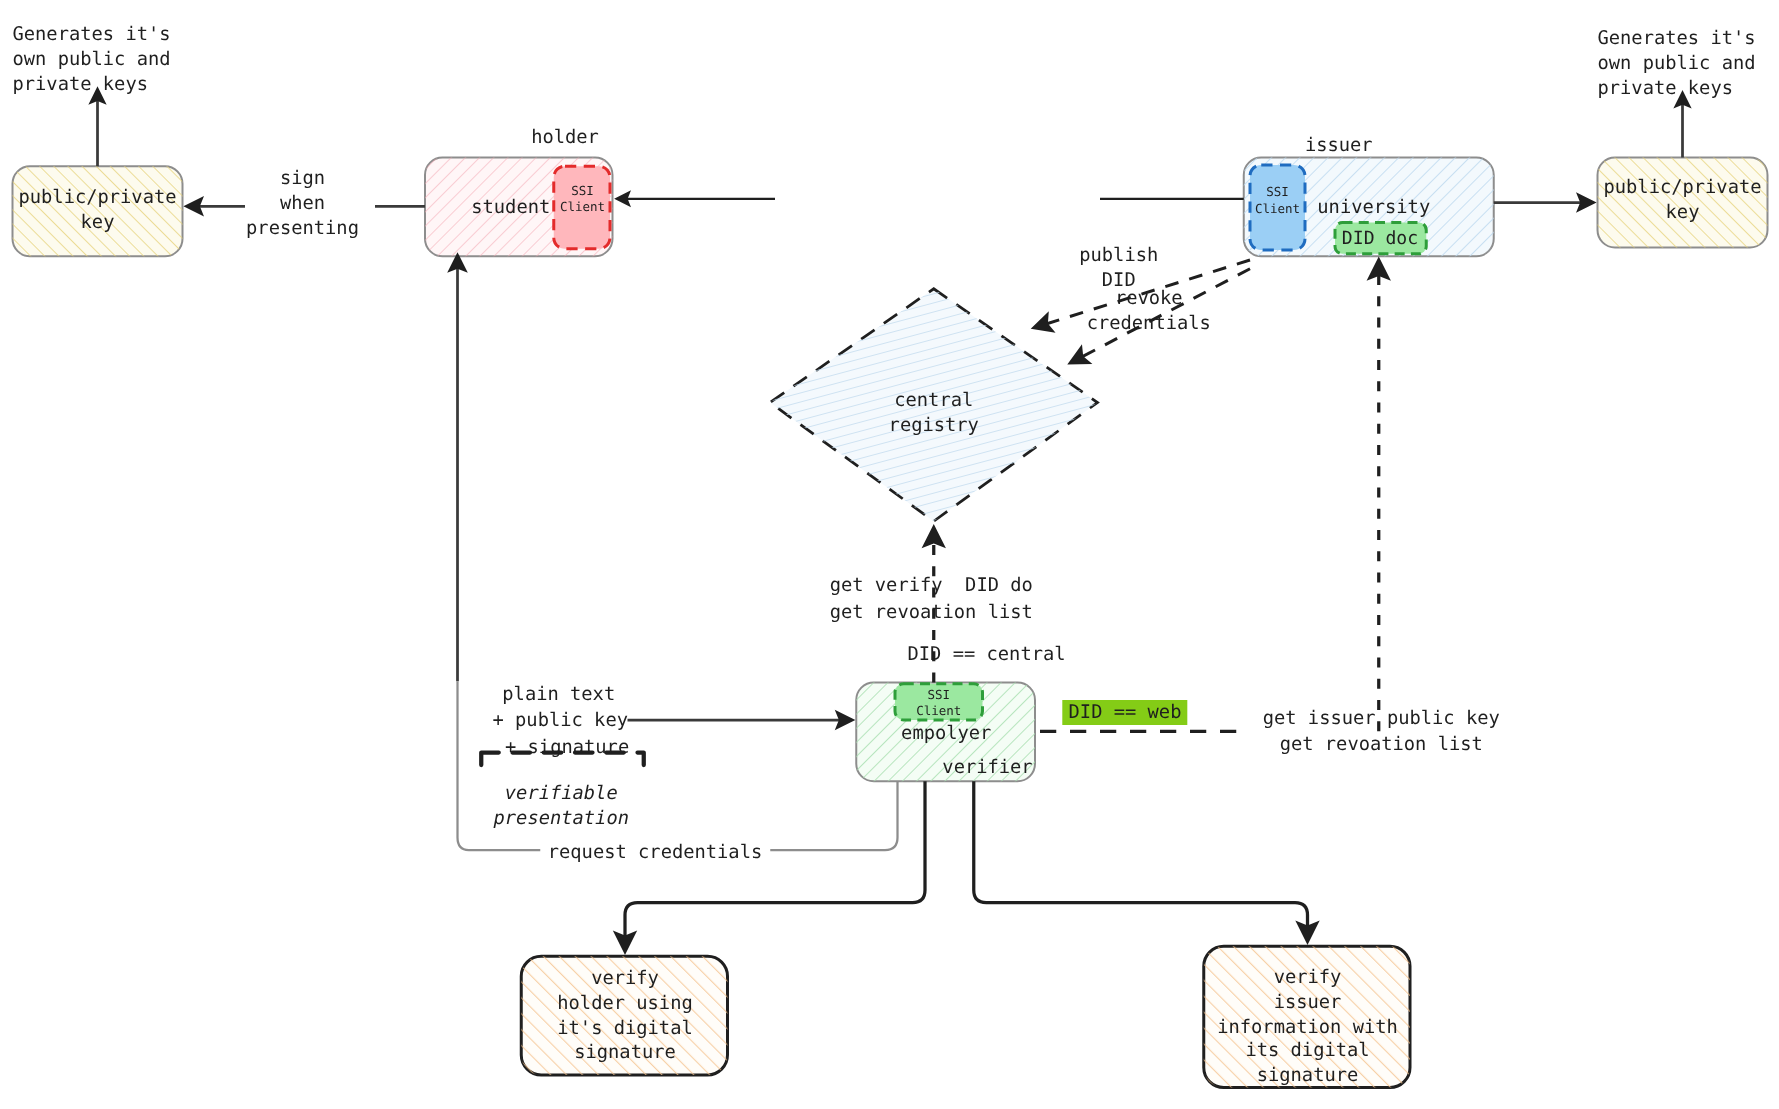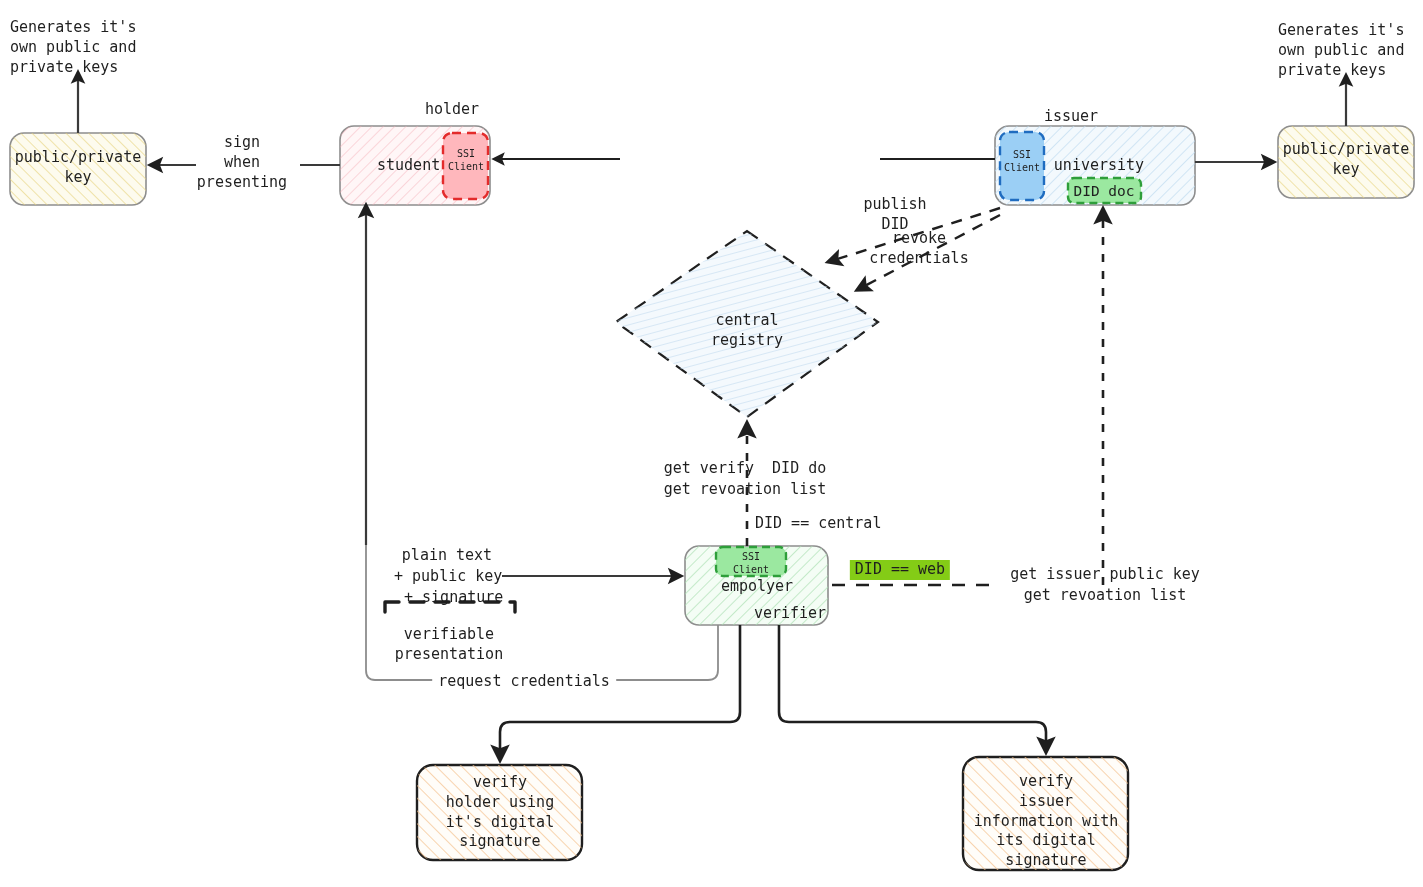--- a/index.html
+++ b/index.html
@@ -192,35 +192,35 @@
   <div class="lbl t15 ctr" style="left:895px; top:195px;">publish
 DID</div>
   <div class="lbl t15 ctr" style="left:919px; top:229px;">revoke
 credentials</div>
 
   <div class="lbl t15 ctr" style="left:747px; top:311px;">central
 registry</div>
 
   <div class="lbl t15 ctr" style="left:745px; top:459px;">get verify  DID do</div>
   <div class="lbl t15 ctr" style="left:745px; top:480px;">get revoation list</div>
-  <div class="lbl t15" style="left:755px; top:514px; text-align:center;">DID == central</div>
+  <div class="lbl t15" style="left:726px; top:514px; text-align:center;">DID == central</div>
 
   <div class="lbl t10 ctr" style="left:751px; top:550px;">SSI
 Client</div>
   <div class="lbl t15 ctr" style="left:757px; top:577px;">empolyer</div>
   <div class="lbl t15 ctr" style="left:757px; top:604px;margin-left:33px;">verifier</div>
 
   <div class="lbl t15 ctr" style="left:900px; top:560px; background:#84cc16; padding:0 5px;text-align:center;">DID == web</div>
   <div class="lbl t15 ctr" style="left:1105px; top:565px;">get issuer public key</div>
   <div class="lbl t15 ctr" style="left:1105px; top:586px;">get revoation list</div>
 
   <div class="lbl t15 ctr" style="left:447px; top:546px;">plain text</div>
   <div class="lbl t15" style="left:394px; top:567px; text-align:left; background:#fff;">+ public key</div>
   <div class="lbl t15" style="left:404px; top:588px; text-align:center;">+ signature</div>
-  <div class="lbl t15 ctr" style="left:449px; top:625px;">verifiable
+  <div class="lbl t15 ctr" style="left:449px; top:625px;font-style:italic;">verifiable
 presentation</div>
 
   <div class="lbl t15 ctr" style="left:524px; top:672px; background:#fff; padding:0 6px;">request credentials</div>
 
   <div class="lbl t15 ctr" style="left:500px; top:773px;">verify
 holder using
 it's digital
 signature</div>
   <div class="lbl t15 ctr" style="left:1046px; top:772px;">verify
 issuer

